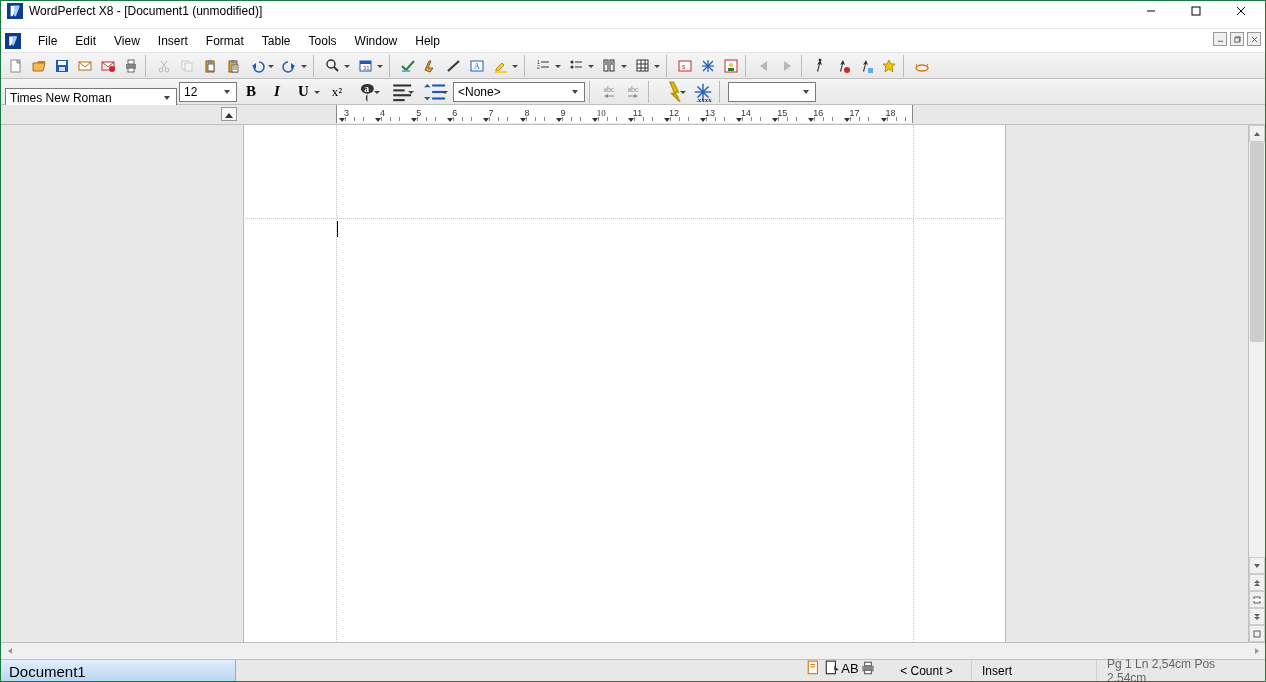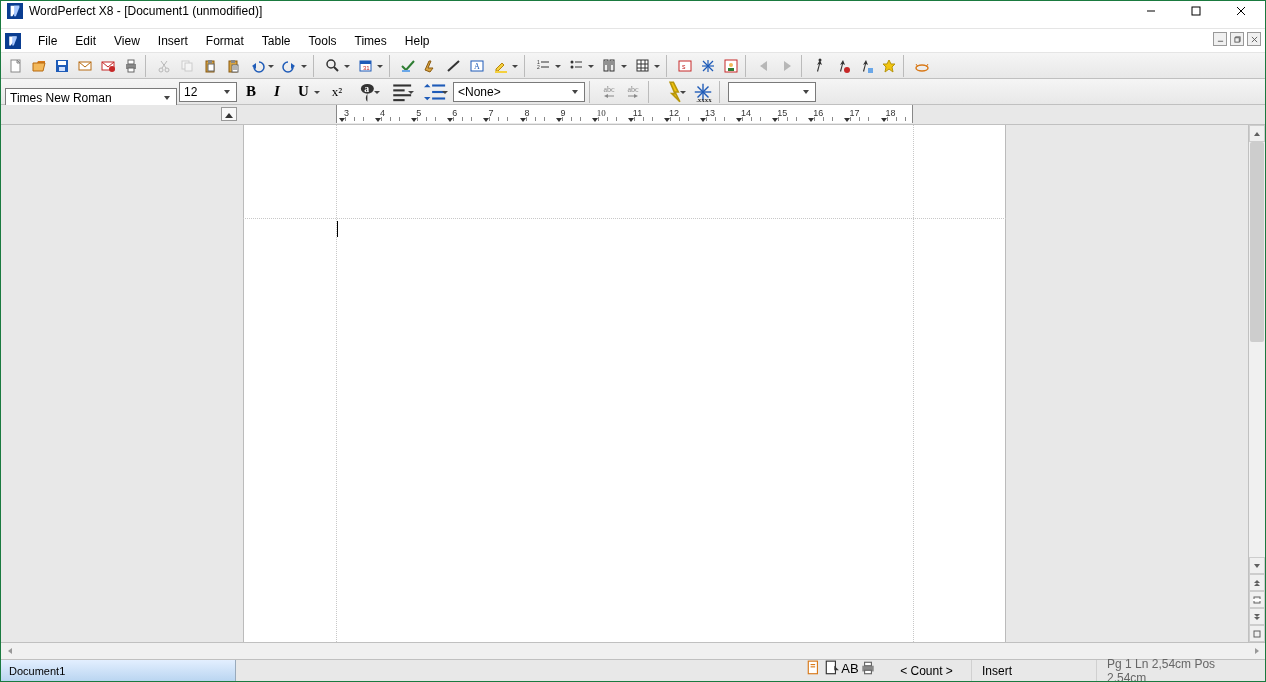--- a/index.html
+++ b/index.html
@@ -72,21 +72,21 @@
 .vscroll .thumb { position:absolute; left:1px; right:1px; top:0; height:200px; background:#cdcdcd; border-radius:2px; }
 .vscroll .arrow-btn svg { width:8px;height:8px; }
 
 
 .hscroll { height:17px; background:#f0f0f0; border-top:1px solid #c0c0c0; display:flex; }
 .hscroll .harrow { width:17px; display:flex;align-items:center;justify-content:center; }
 .hscroll .htrack { flex:1; }
 
 
 .doctab-bar { height:22px; background:#e8e8e8; border-top:1px solid #c0c0c0; display:flex; }
-.doctab { width:235px; height:22px; background:linear-gradient(#e3efff,#b8d4f0); border-right:1px solid #9ab; display:flex;align-items:center;padding:0 8px; font-size:11px; }
+.doctab { width:235px; height:22px; background:linear-gradient(#e3efff,#b8d4f0); border-right:1px solid #9ab; display:flex;align-items:center;padding:0 8px; font-size:15px; }
 .status-cell { padding:0 10px; border-right:1px solid #d0d0d0; height:100%; display:flex;align-items:center; }
 .status-icons { display:flex; gap:2px; padding:0 6px; }
 .status-icons .si { width:16px;height:16px; display:flex;align-items:center;justify-content:center; }
 
 
 .ic-blue { fill:#1e5bb8; }
 .ic-orange { fill:#d97a1a; }
 .ic-gray { fill:#666; }
 </style>
 </head>
@@ -127,21 +127,21 @@
         <polygon points="7,2 13,2 13,4 9,14 7,14" fill="#a8c8ff"></polygon>
       </svg>
   </span>
   <span class="menu-item">File</span>
   <span class="menu-item">Edit</span>
   <span class="menu-item">View</span>
   <span class="menu-item">Insert</span>
   <span class="menu-item">Format</span>
   <span class="menu-item">Table</span>
   <span class="menu-item">Tools</span>
-  <span class="menu-item">Times</span>
+  <span class="menu-item">Window</span>
   <span class="menu-item">Help</span>
   <div class="mdi-controls">
     <div class="mdi-btn">
         <svg viewBox="0 0 8 8">
           <line x1="1" y1="6" x2="7" y2="6" stroke="#555" stroke-width="1"></line>
         </svg>
       </div>
     <div class="mdi-btn">
         <svg viewBox="0 0 8 8">
           <rect x="2" y="1" width="5" height="5" fill="none" stroke="#555"></rect>

